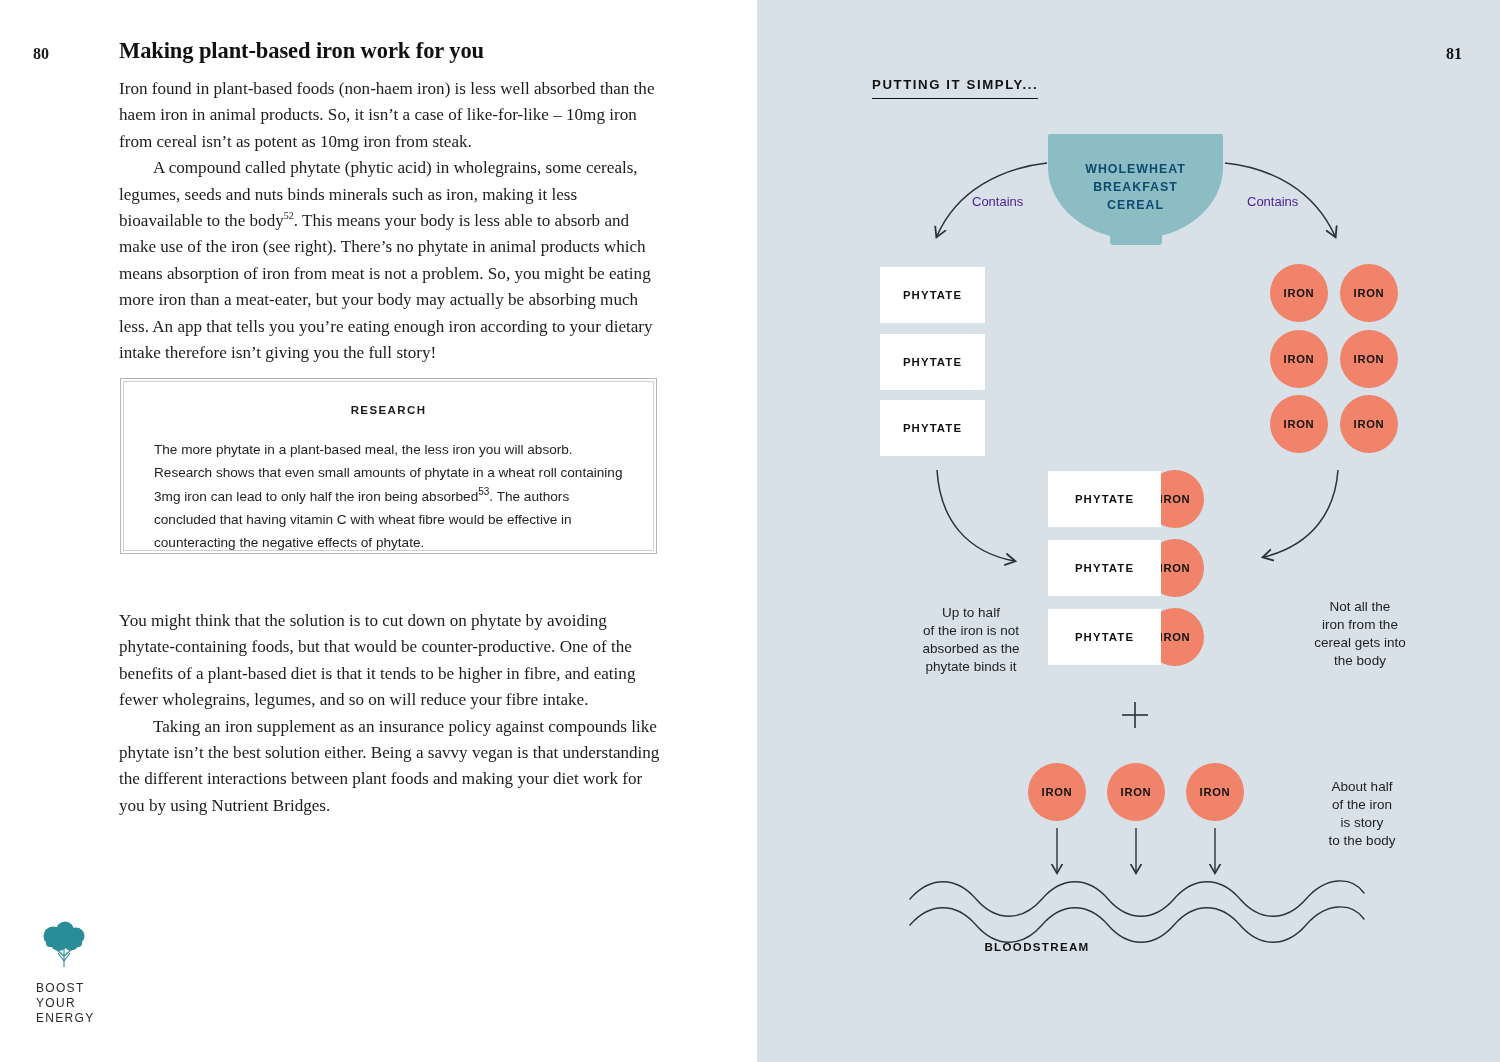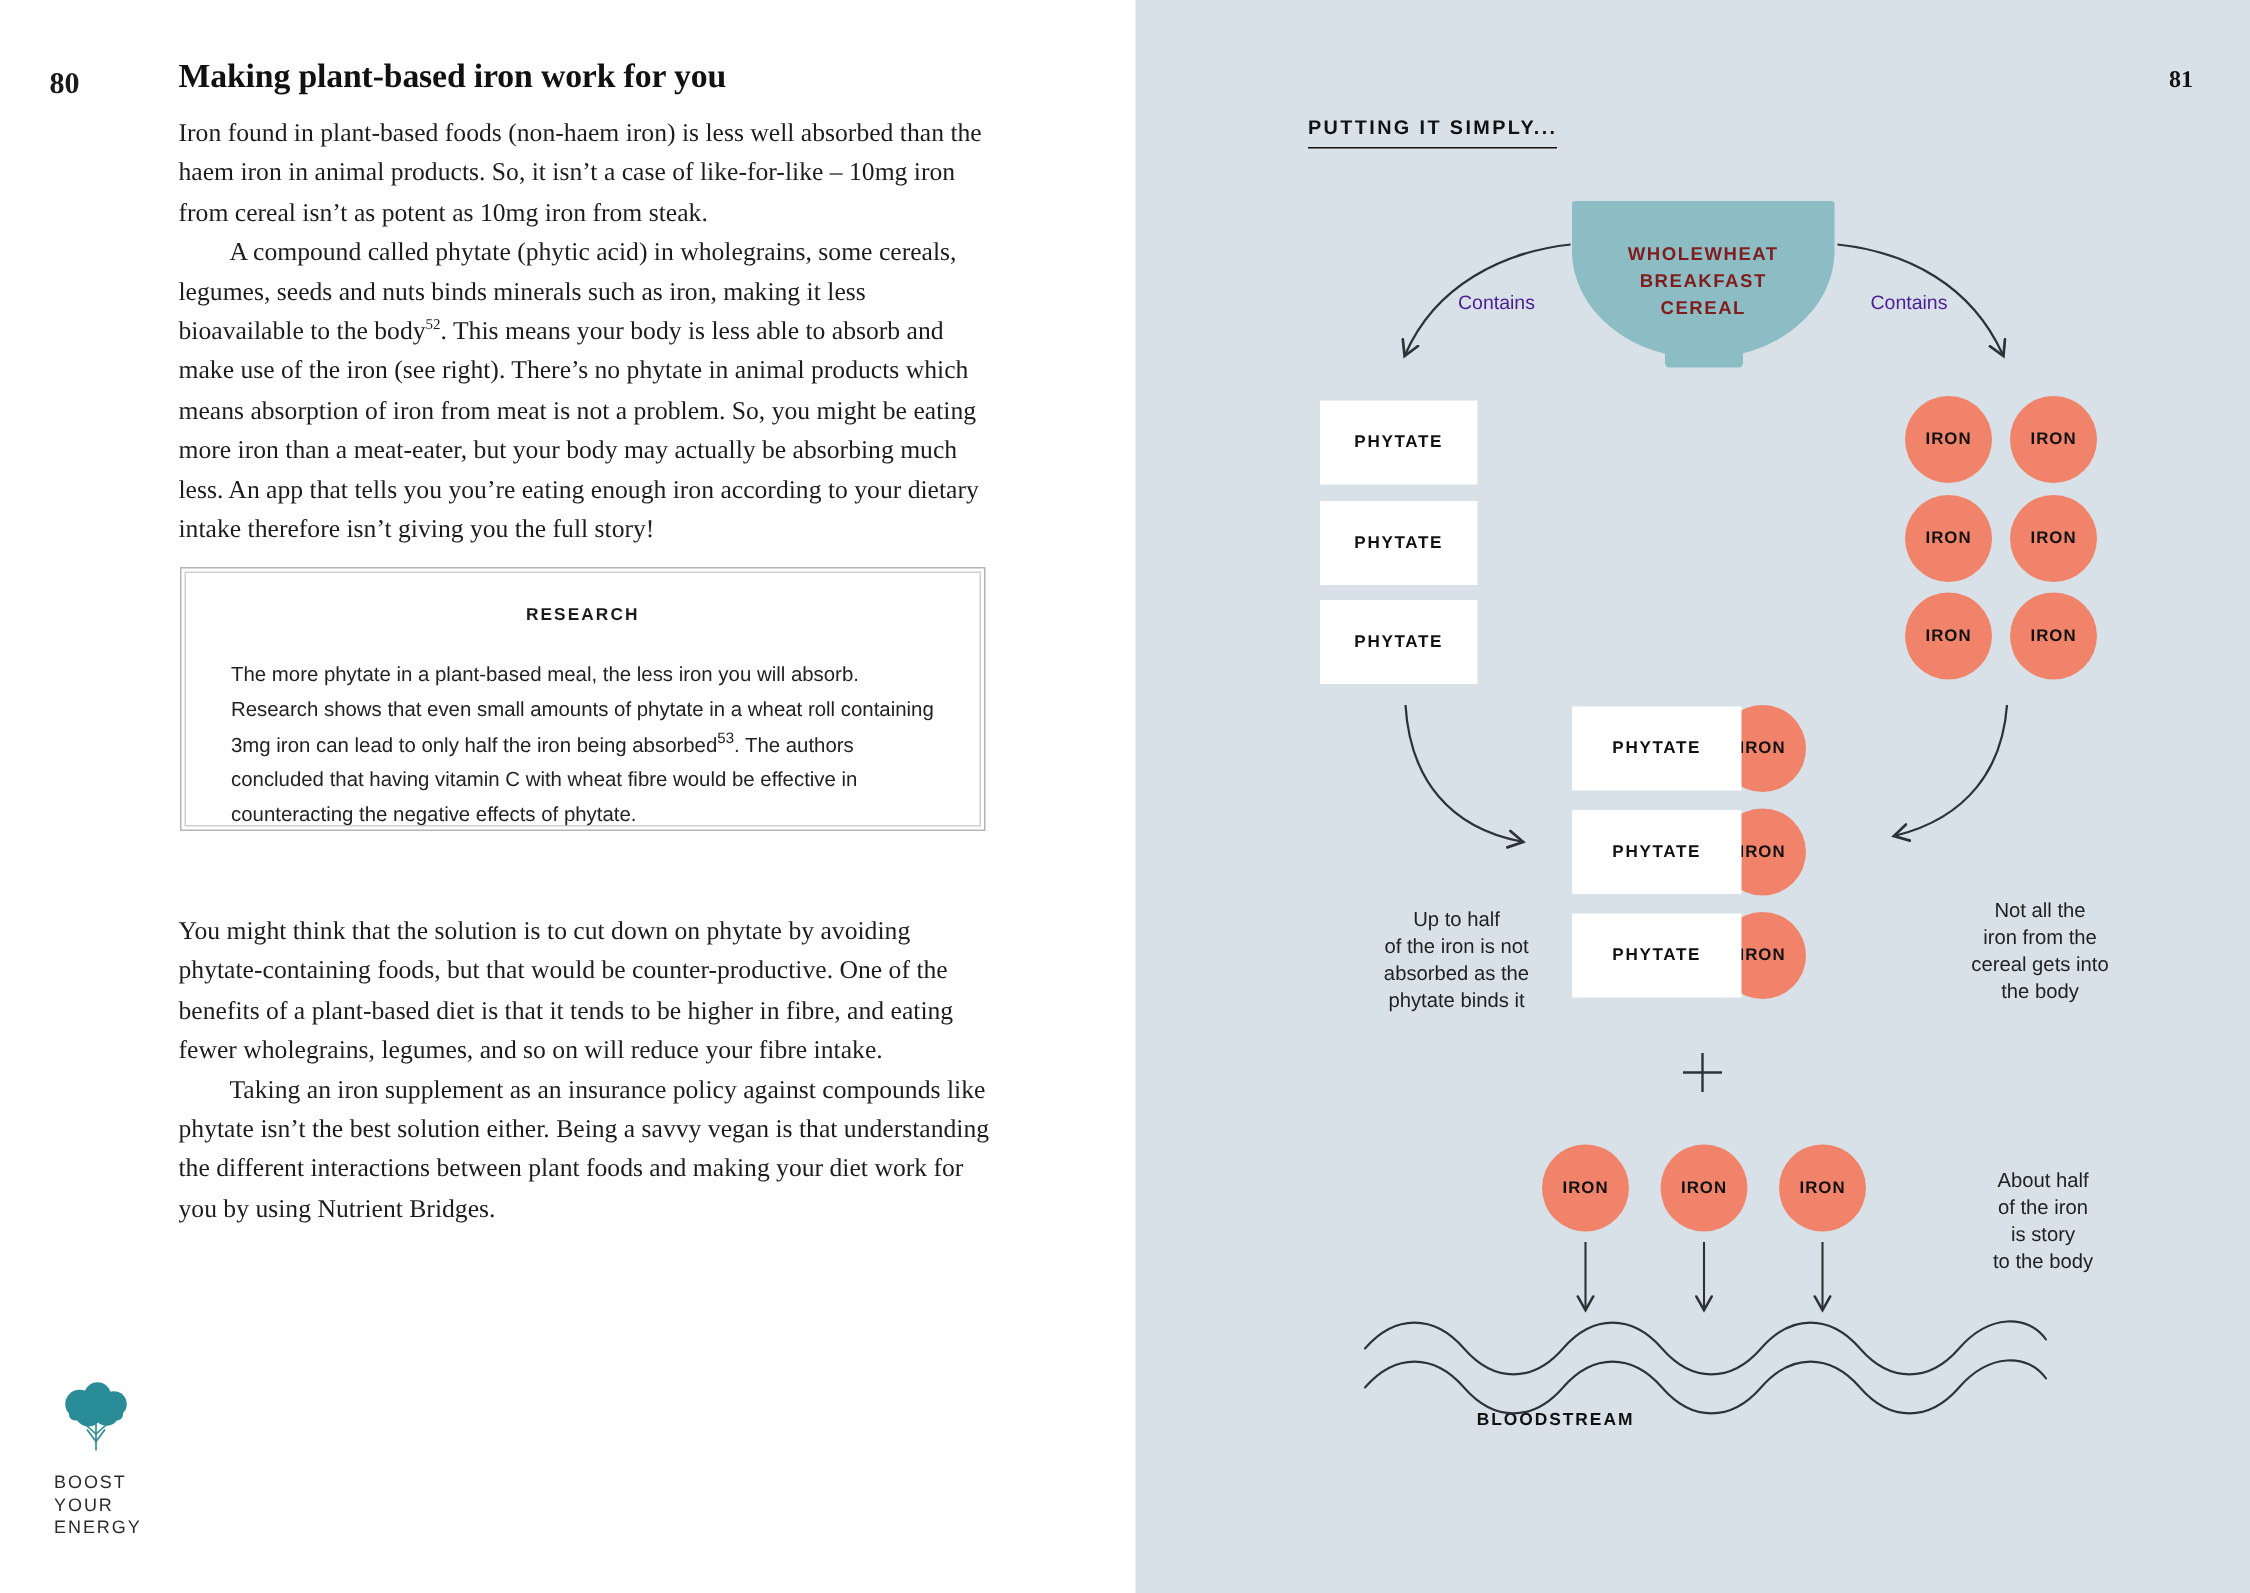--- a/index.html
+++ b/index.html
@@ -15,21 +15,21 @@
   
   .page-left {
     position: relative;
     width: 752px; height: 1062px;
     background: #ffffff;
     flex: 0 0 752px;
   }
   .folio-left {
     position: absolute; left: 33px; top: 45px;
     font-family: "Liberation Serif", serif;
-    font-weight: bold; font-size: 20px; color: #1a1a1a;
+    font-weight: bold; font-size: 16px; color: #1a1a1a;
   }
   .left-col {
     position: absolute; left: 119px; top: 37px; width: 540px;
   }
   h1.article-title {
     font-family: "Liberation Serif", serif;
     font-weight: bold;
     font-size: 22.5px;
     letter-spacing: -0.1px;
     color: #111;
@@ -141,21 +141,21 @@
     border-radius: 0 0 3px 3px;
   }
   .bowl-label {
     position: absolute; left: 0; right: 0; top: 26px;
     text-align: center;
     font-family: "Liberation Sans", sans-serif;
     font-weight: bold;
     font-size: 12.4px;
     letter-spacing: 1.0px;
     line-height: 18px;
-    color: #7f1d1d;
+    color: #0c4a6e;
   }
 
   .contains-label {
     font-family: "Liberation Sans", sans-serif;
     font-size: 13px;
     color: #4c1d95;
   }
   .contains-left  { left: 220px; top: 194px; }
   .contains-right { left: 495px; top: 194px; }
 

